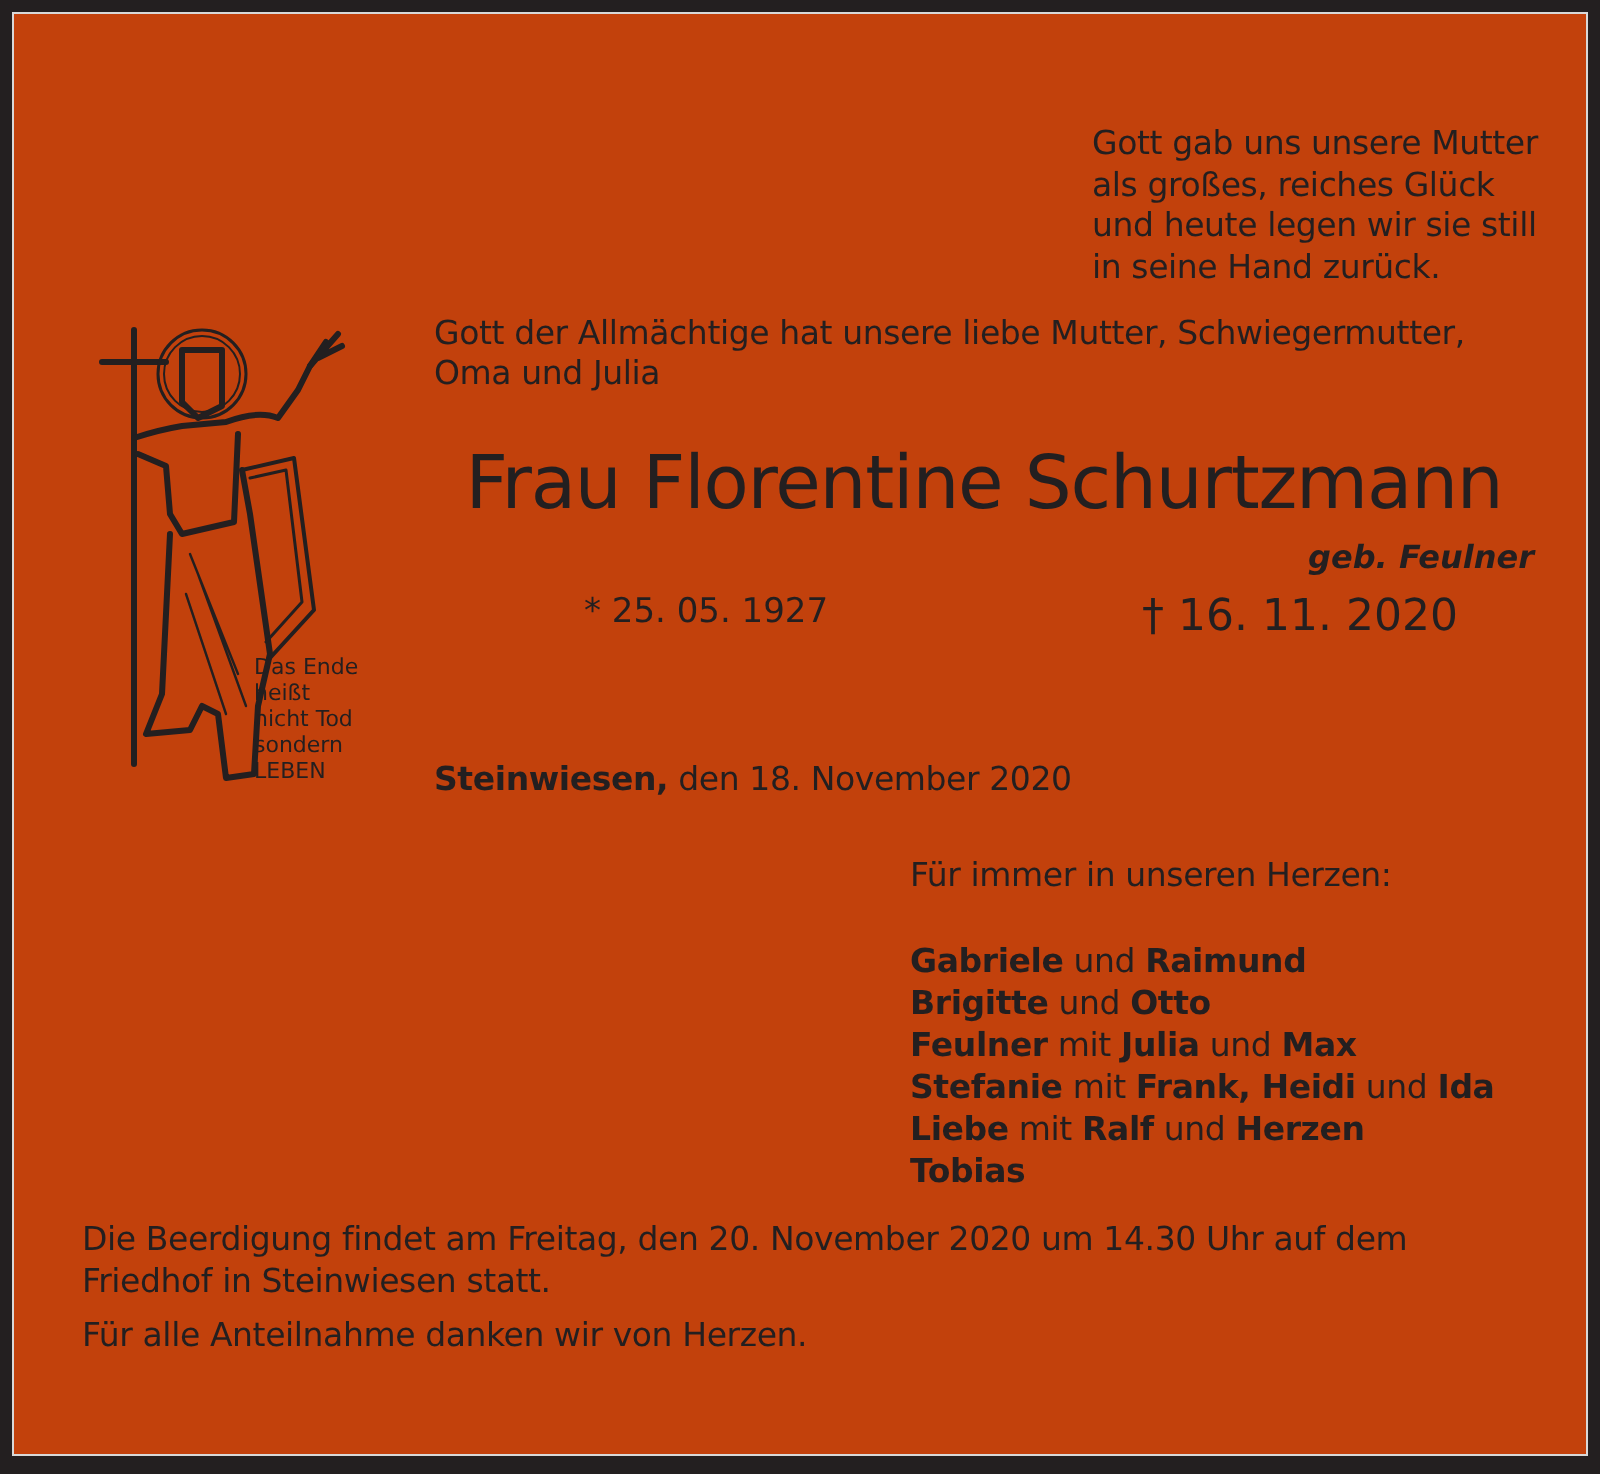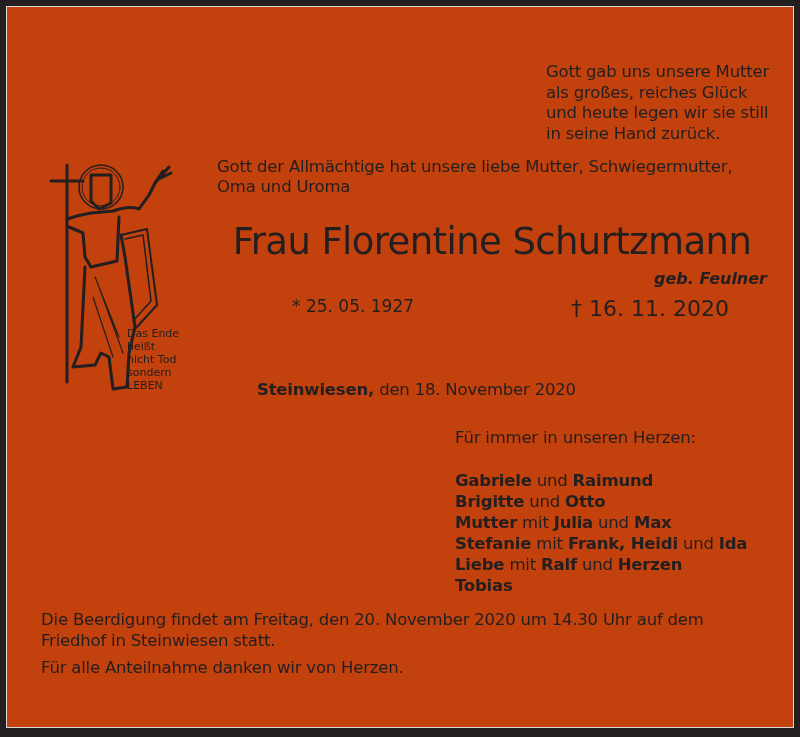--- a/index.html
+++ b/index.html
@@ -28,21 +28,21 @@
       font-size: 37px; line-height: 44px; font-weight: normal; letter-spacing: -0.6px;
     }
     .maiden {
       left: 210px; top: 262px; width: 550px; text-align: right;
       font-size: 16px; font-weight: bold; font-style: italic;
     }
     .born { left: 285px; top: 289px; font-size: 17px; }
     .died { left: 564px; top: 289px; font-size: 22px; }
     .called { left: 210px; top: 331px; }
     .place { left: 210px; top: 373px; }
-    .place b { font-weight: bold; margin-left: 40px; }
+    .place b { font-weight: bold; }
     .family { left: 448px; top: 421px; }
     .family .heading { margin-bottom: 22px; }
     .family .member { line-height: 21px; font-size: 16.5px; }
     .family b { font-weight: bold; }
     .funeral { left: 34px; top: 602px; line-height: 21px; }
     .thanks { left: 34px; top: 651px; }
     .artwork { position: absolute; left: 32px; top: 150px; width: 140px; height: 250px; }
   </style>
 </head>
 <body>
@@ -81,39 +81,39 @@
       <text x="88" y="180">Das Ende</text>
       <text x="88" y="193">heißt</text>
       <text x="88" y="206">nicht Tod</text>
       <text x="88" y="219">sondern</text>
       <text x="88" y="232">LEBEN</text>
     </g>
   </svg>
 
   <div class="abs txt intro">
     <div>Gott der Allmächtige hat unsere liebe Mutter, Schwiegermutter,</div>
-    <div>Oma und Uroma</div>
+    <div>Oma und Julia</div>
   </div>
 
   <div class="abs name">Frau Florentine Schurtzmann</div>
   <div class="abs maiden">geb. Feulner</div>
   <div class="abs born">* 25. 05. 1927</div>
   <div class="abs died">† 16. 11. 2020</div>
 
 
   <div class="abs txt place">
     <b>Steinwiesen,</b><span> den 18. November 2020</span>
   </div>
 
   <div class="abs txt family">
     <div class="heading">Für immer in unseren Herzen:</div>
     <div id="family-rows">
         <div class="member"><b>Gabriele</b><span> und </span><b>Raimund</b></div>
         <div class="member"><b>Brigitte</b><span> und </span><b>Otto</b></div>
-        <div class="member"><b>Mutter</b><span> mit </span><b>Julia</b><span> und </span><b>Max</b></div>
+        <div class="member"><b>Feulner</b><span> mit </span><b>Julia</b><span> und </span><b>Max</b></div>
         <div class="member"><b>Stefanie</b><span> mit </span><b>Frank, Heidi</b><span> und </span><b>Ida</b></div>
         <div class="member"><b>Liebe</b><span> mit </span><b>Ralf</b><span> und </span><b>Herzen</b></div>
         <div class="member"><b>Tobias</b></div>
       </div>
   </div>
 
   <div class="abs txt funeral">
     <div>Die Beerdigung findet am Freitag, den 20. November 2020 um 14.30 Uhr auf dem</div>
     <div>Friedhof in Steinwiesen statt.</div>
   </div>

